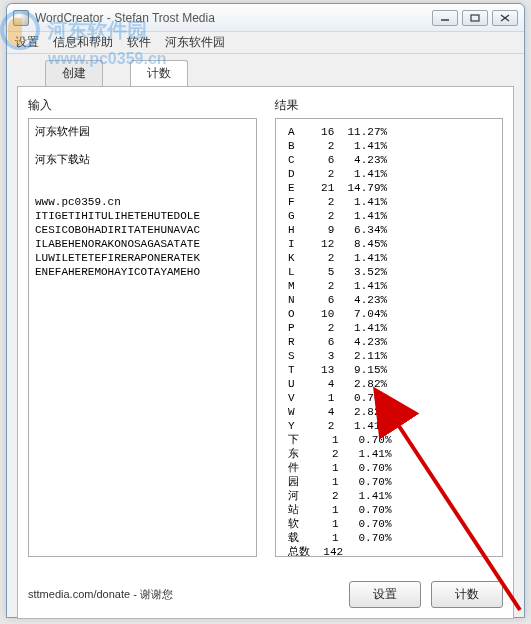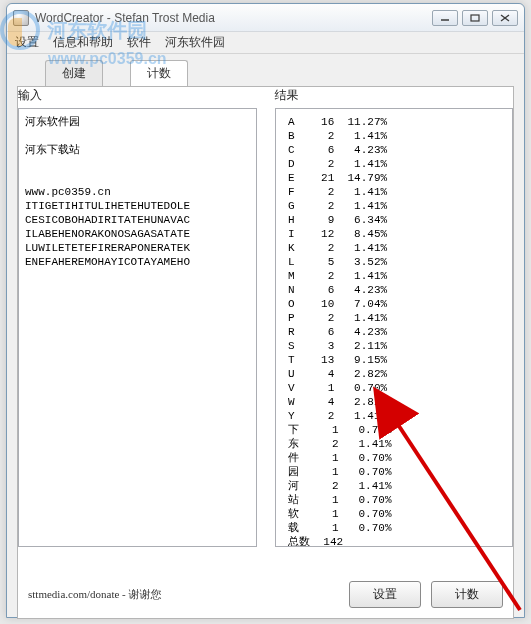--- a/index.html
+++ b/index.html
@@ -111,20 +111,21 @@
     .tab.active {
       background: #fff;
       position: relative; z-index: 2;
     }
     .tabpanel {
       margin: 0 10px 10px 10px;
       border: 1px solid #b5b5b5;
       background: #fff;
       height: 533px;
       position: relative;
+      padding: 10px;
     }
     .columns {
       display: flex; gap: 18px;
       height: 460px;
     }
     .col { flex: 1; display: flex; flex-direction: column; }
     .col-label { margin-bottom: 4px; color: #222; }
     .textbox {
       flex: 1;
       border: 1px solid #abadb3;
@@ -136,21 +137,21 @@
       white-space: pre;
       color: #000;
       overflow: hidden;
     }
     .footer-row {
       position: absolute;
       left: 10px; right: 10px; bottom: 10px;
       display: flex; align-items: center;
     }
     .donate {
-      font-family: Liberation Serif, serif;
+      font-family: Liberation Sans, sans-serif;
       font-size: 11px; color: #333;
     }
     .footer-spacer { flex:1; }
     .btn {
       min-width: 72px;
       padding: 4px 14px;
       border: 1px solid #8a8a8a;
       background: linear-gradient(#fdfdfd,#e4e4e4);
       border-radius: 3px;
       margin-left: 10px;

